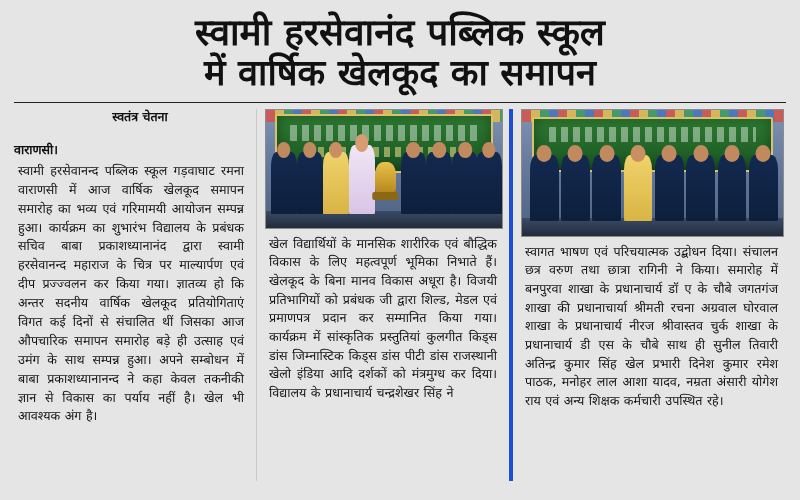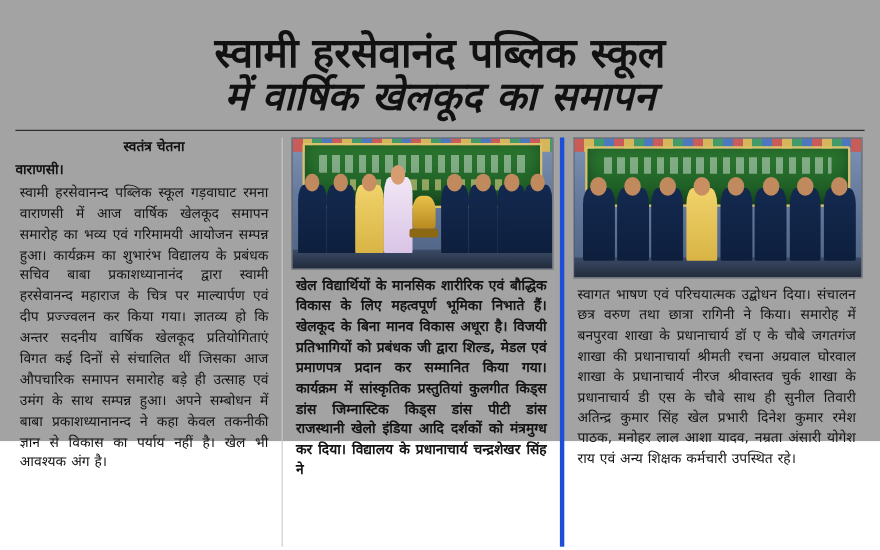--- a/index.html
+++ b/index.html
@@ -10,41 +10,41 @@
   body {
     width: 800px;
     height: 500px;
     overflow: hidden;
     font-family: "Liberation Serif", serif;
     color: #1a1a1a;
   }
   .page {
     position: relative;
     width: 800px;
-    height: 401px;
-    background: #a3a3a3;
+    height: 500px;
+    background: #e5e5e5;
     box-sizing: border-box;
-    padding: 26px 14px 6px 14px;
+    padding: 10px 14px 6px 14px;
   }
   
   .headline {
     text-align: center;
     font-family: "DejaVu Sans", sans-serif;
     font-weight: bold;
     line-height: 1.12;
     letter-spacing: 0px;
     color: #111;
     padding: 2px 4px 4px 4px;
   }
   .headline .line {
     display: block;
     font-size: 37px;
     white-space: nowrap;
   }
-  .headline .line2 { font-size: 36px; font-style: italic; }
+  .headline .line2 { font-size: 36px; }
 
   .rule {
     border: 0;
     border-top: 1.5px solid #222;
     margin: 4px 0 6px 0;
   }
 
   
   .content {
     display: flex;
@@ -55,21 +55,20 @@
     box-sizing: border-box;
   }
   .col-left {
     width: 243px;
     padding-right: 8px;
     border-right: 1px solid #c9c9c9;
   }
   .col-mid {
     width: 252px;
     padding: 0 8px;
-    font-weight: bold;
   }
   .col-right {
     width: 273px;
     padding-left: 8px;
     border-left: 4px solid #1d4ed8;
   }
 
   .byline {
     font-family: "DejaVu Sans", sans-serif;
     font-weight: bold;
@@ -77,21 +76,21 @@
     line-height: 1.35;
     margin: 0 0 3px 18px;
     color: #111;
     text-align: center;
   }
   .dateline {
     font-family: "DejaVu Sans", sans-serif;
     font-weight: bold;
     font-size: 12.5px;
     line-height: 1.3;
-    margin: 4px 0 2px 0;
+    margin: 16px 0 2px 0;
     color: #111;
   }
   .para {
     font-family: "DejaVu Sans", sans-serif;
     font-size: 12.6px;
     line-height: 1.5;
     text-align: justify;
     text-justify: inter-word;
     margin: 4px;
     color: #141414;

